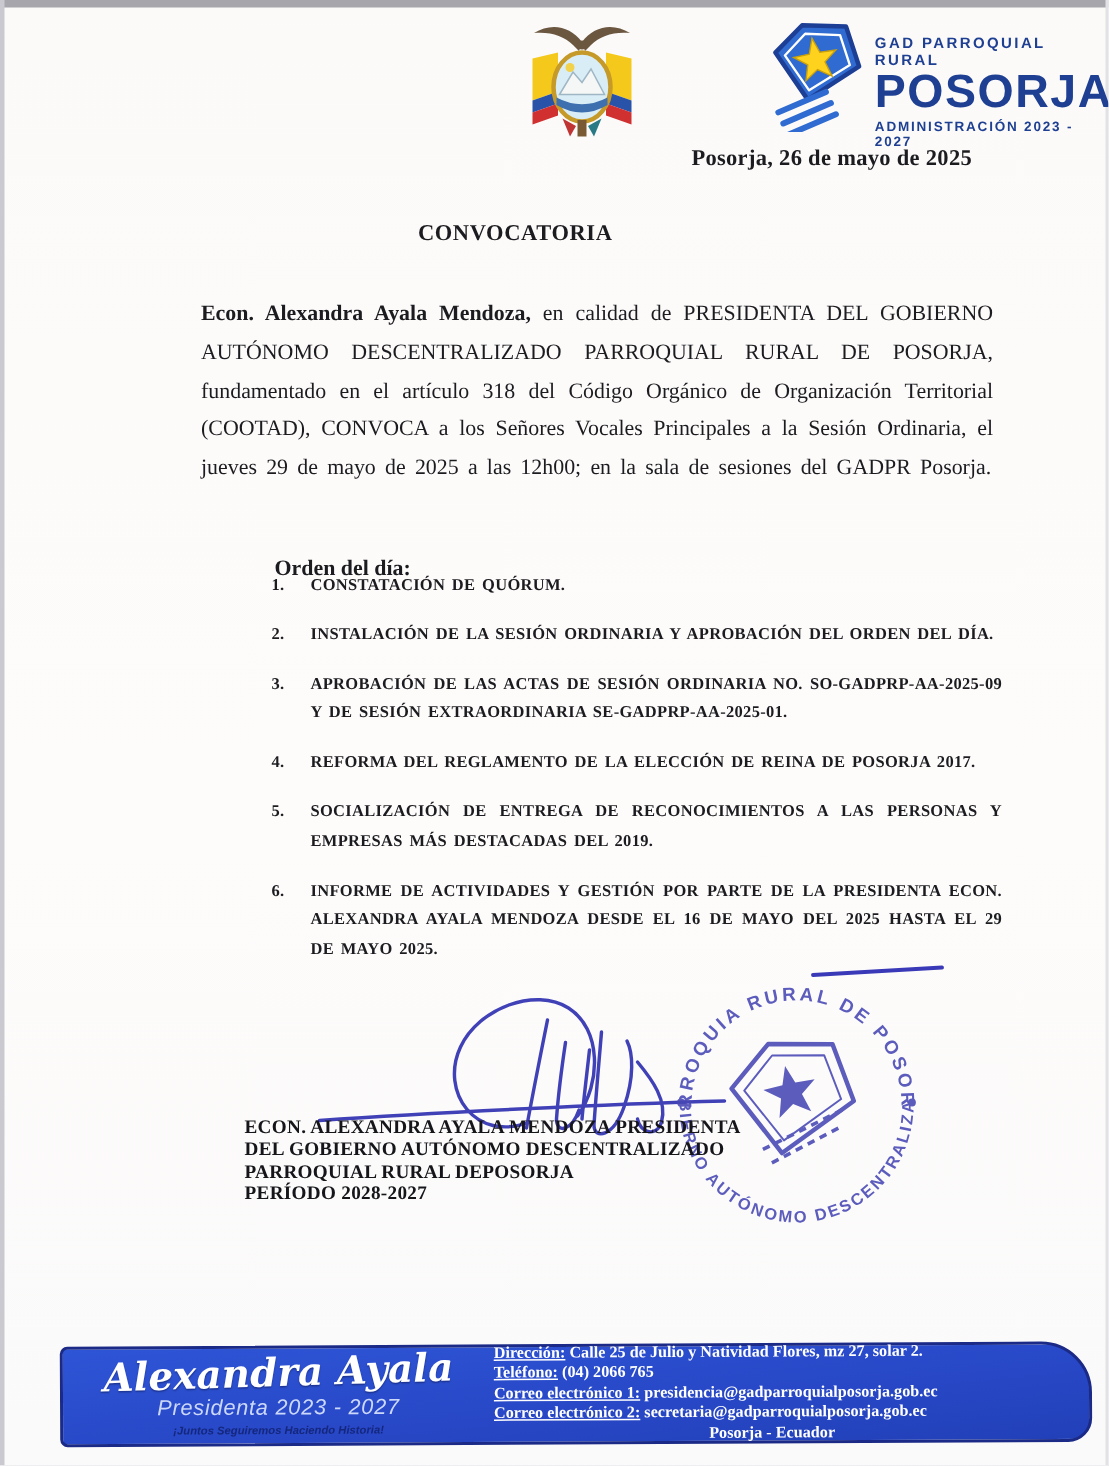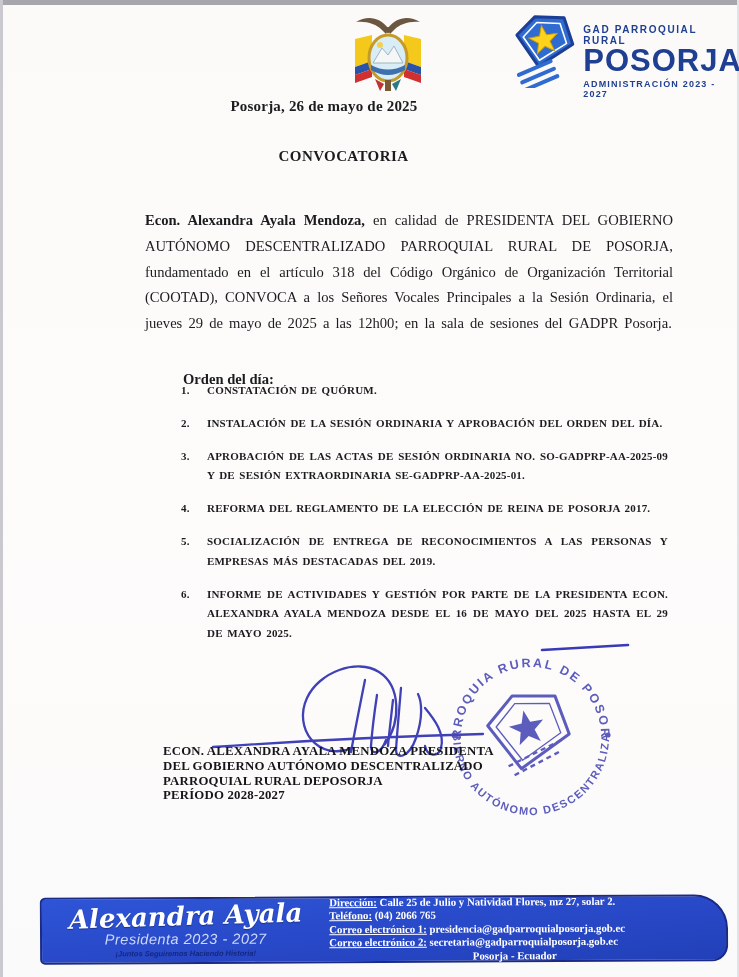--- a/index.html
+++ b/index.html
@@ -13,27 +13,27 @@
   .scan-edge-right{position:absolute;top:0;right:0;width:2px;height:100%;background:#e2e2e6;}
 
   
   .coat{position:absolute;left:341px;top:13px;}
   .logo{position:absolute;left:508px;top:14px;display:flex;align-items:flex-start;}
   .logo-text{margin-left:4px;font-family:"Liberation Sans",sans-serif;color:#1e3f92;margin-top:10px;}
   .logo-small{font-size:10px;font-weight:700;letter-spacing:1.6px;}
   .logo-big{font-size:31px;font-weight:700;letter-spacing:1px;line-height:30px;}
   .logo-admin{font-size:9px;font-weight:700;letter-spacing:1.2px;margin-top:3px;}
 
-  .date-line{position:absolute;top:98px;left:0;width:648px;text-align:center;
+  .date-line{position:absolute;top:98px;left:0;width:648px;text-align:right;
     font-size:15px;font-weight:600;letter-spacing:.2px;}
 
   .doc-title{position:absolute;top:147px;left:0;width:687px;text-align:center;
     font-weight:700;font-size:15px;line-height:19px;letter-spacing:.4px;}
 
-  .body-par{position:absolute;top:196px;left:133px;width:528px;margin:12px;
+  .body-par{position:absolute;top:196px;left:133px;width:528px;margin:1px;
     font-size:14.6px;line-height:25.8px;text-align:justify;word-spacing:2.5px;font-weight:500;}
   .body-par b{font-weight:700;}
 
   .agenda-heading{position:absolute;top:371px;left:183px;font-weight:700;font-size:14.6px;}
   .agenda-list{position:absolute;top:381px;left:181px;width:487px;margin:0;padding:0;
     list-style:none;counter-reset:item;font-weight:700;font-size:11px;line-height:19.8px;}
   .agenda-list li{counter-increment:item;position:relative;padding-left:26px;margin-bottom:13px;
     text-align:justify;word-spacing:1.5px;letter-spacing:.2px;}
   .agenda-list li::before{content:counter(item) ".";position:absolute;left:0;font-weight:700;}
 

